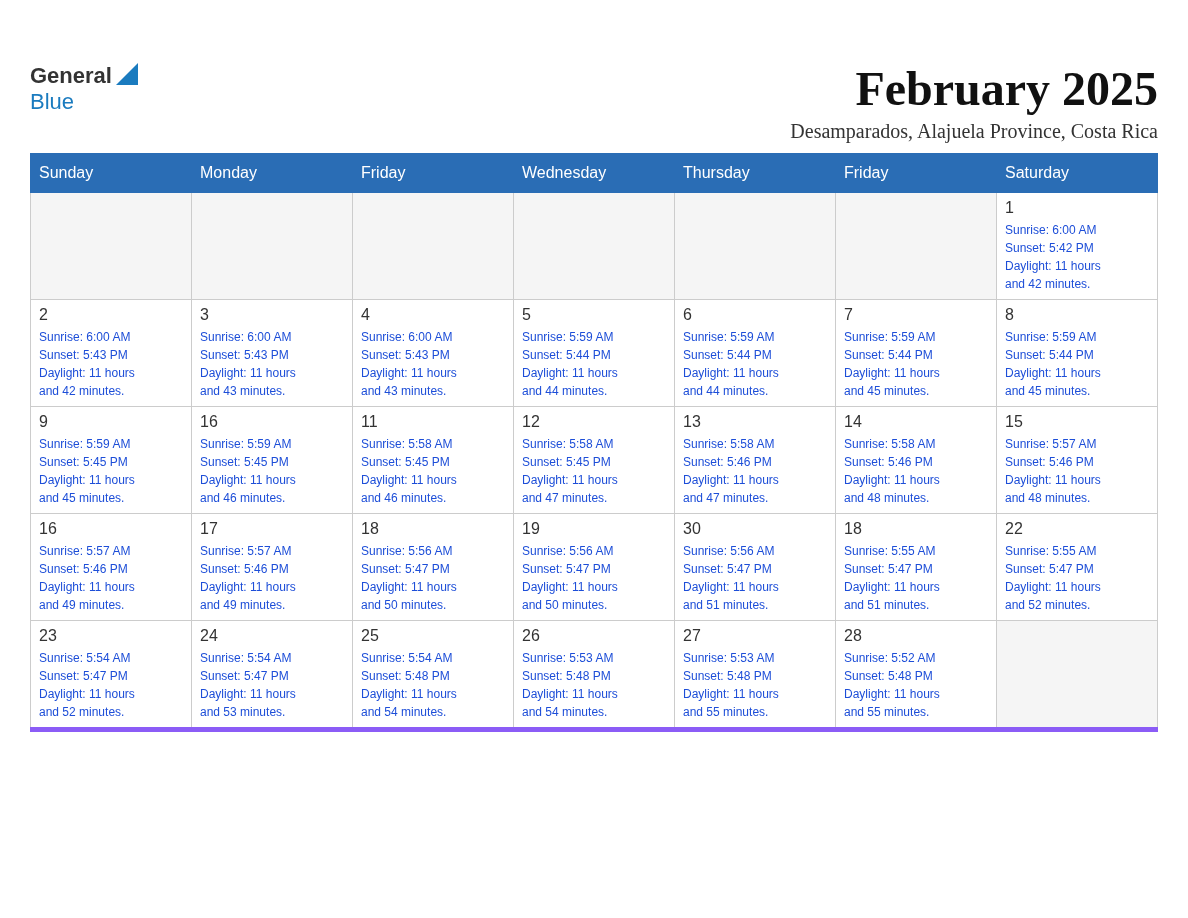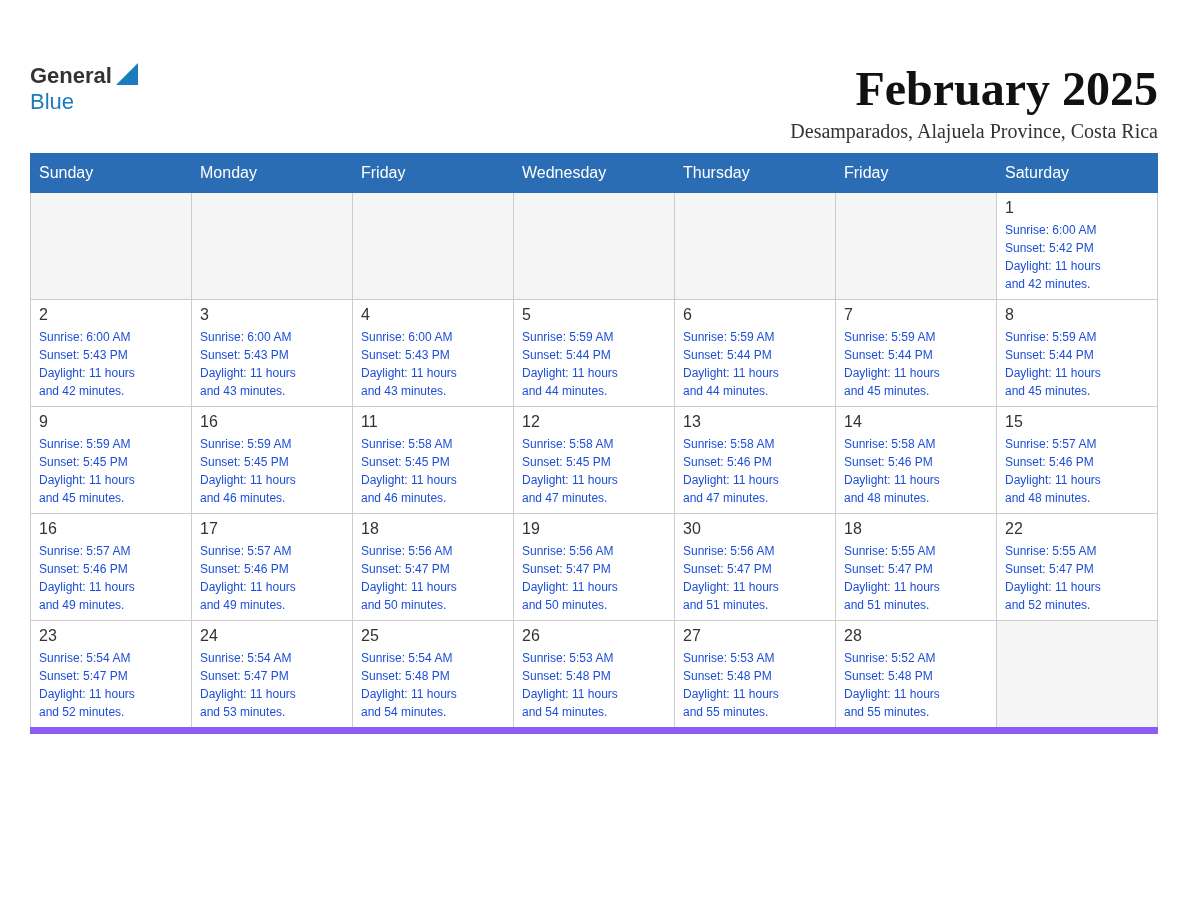--- a/index.html
+++ b/index.html
@@ -81,21 +81,21 @@
       font-weight: normal;
       display: block;
       margin-bottom: 4px;
     }
     .day-info {
       font-size: 12px;
       color: #1d4ed8;
       line-height: 1.5;
     }
     .last-row td {
-      border-bottom: 7px solid #8b5cf6;
+      border-bottom: 5px solid #8b5cf6;
     }
   </style>
 </head>
 <body>
 
 <div class="header">
   <div class="logo-wrapper">
     <div class="logo-row1">
       <span class="logo-text-general">General</span>
       <div style="display:inline-block; margin-left:4px; vertical-align:middle;">

